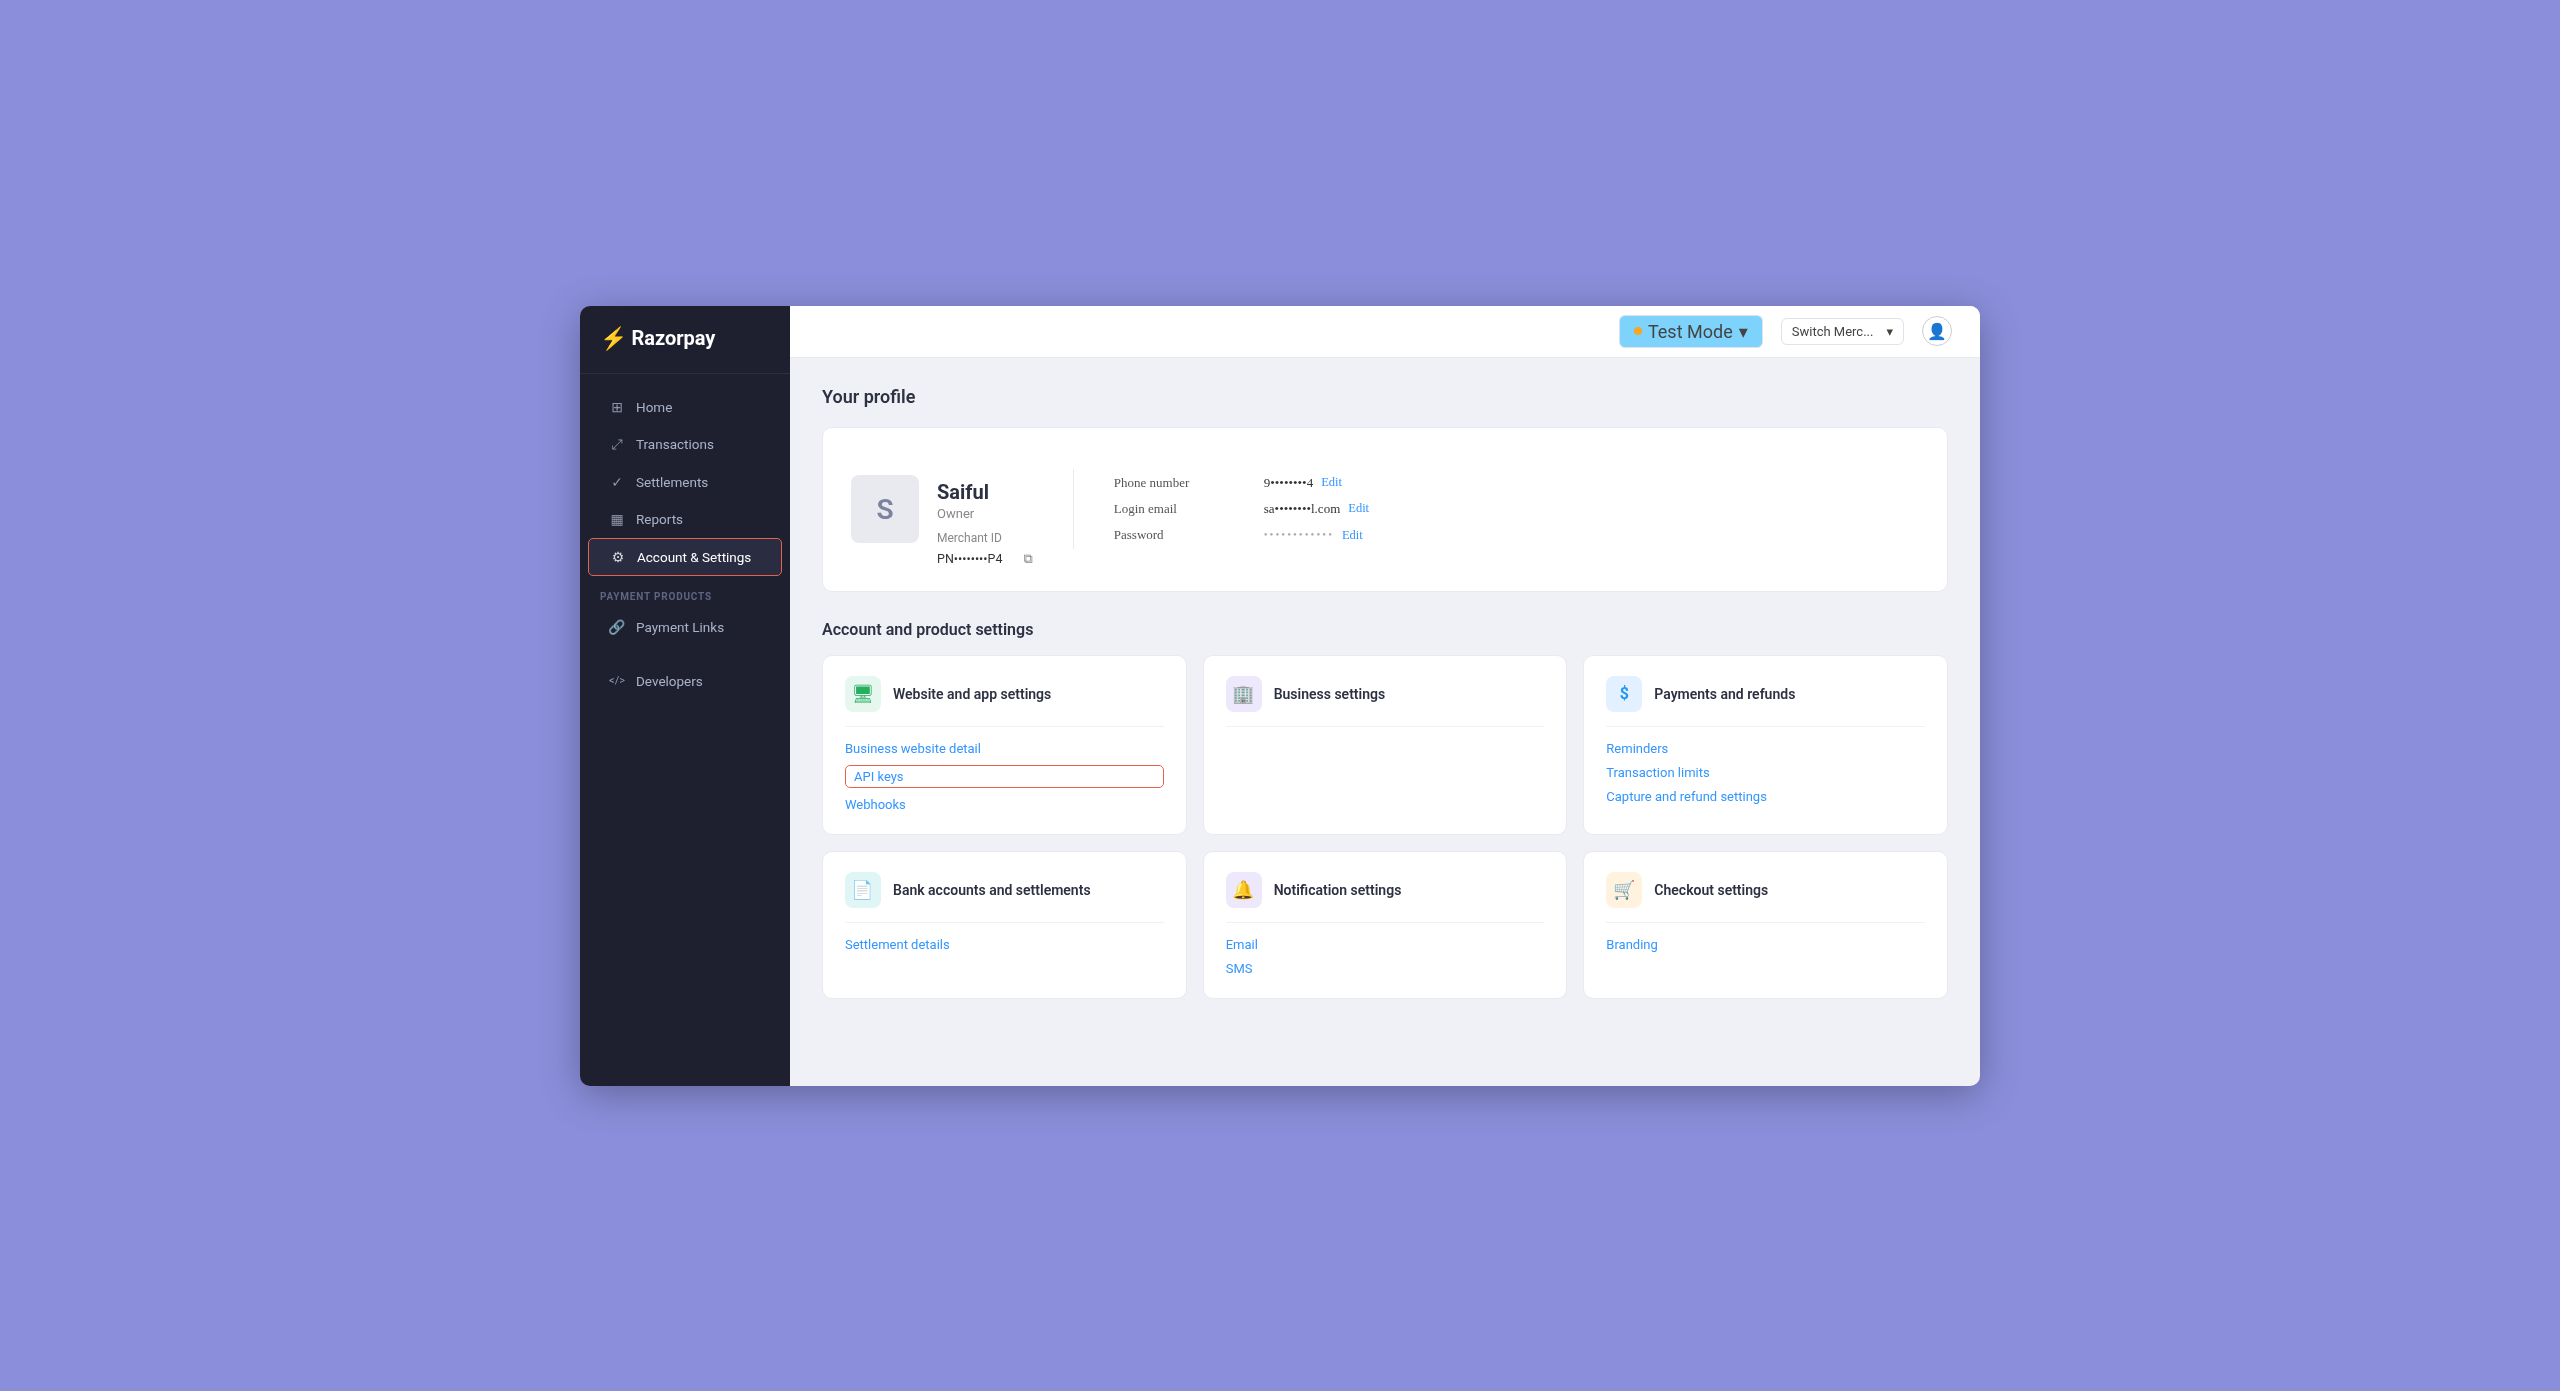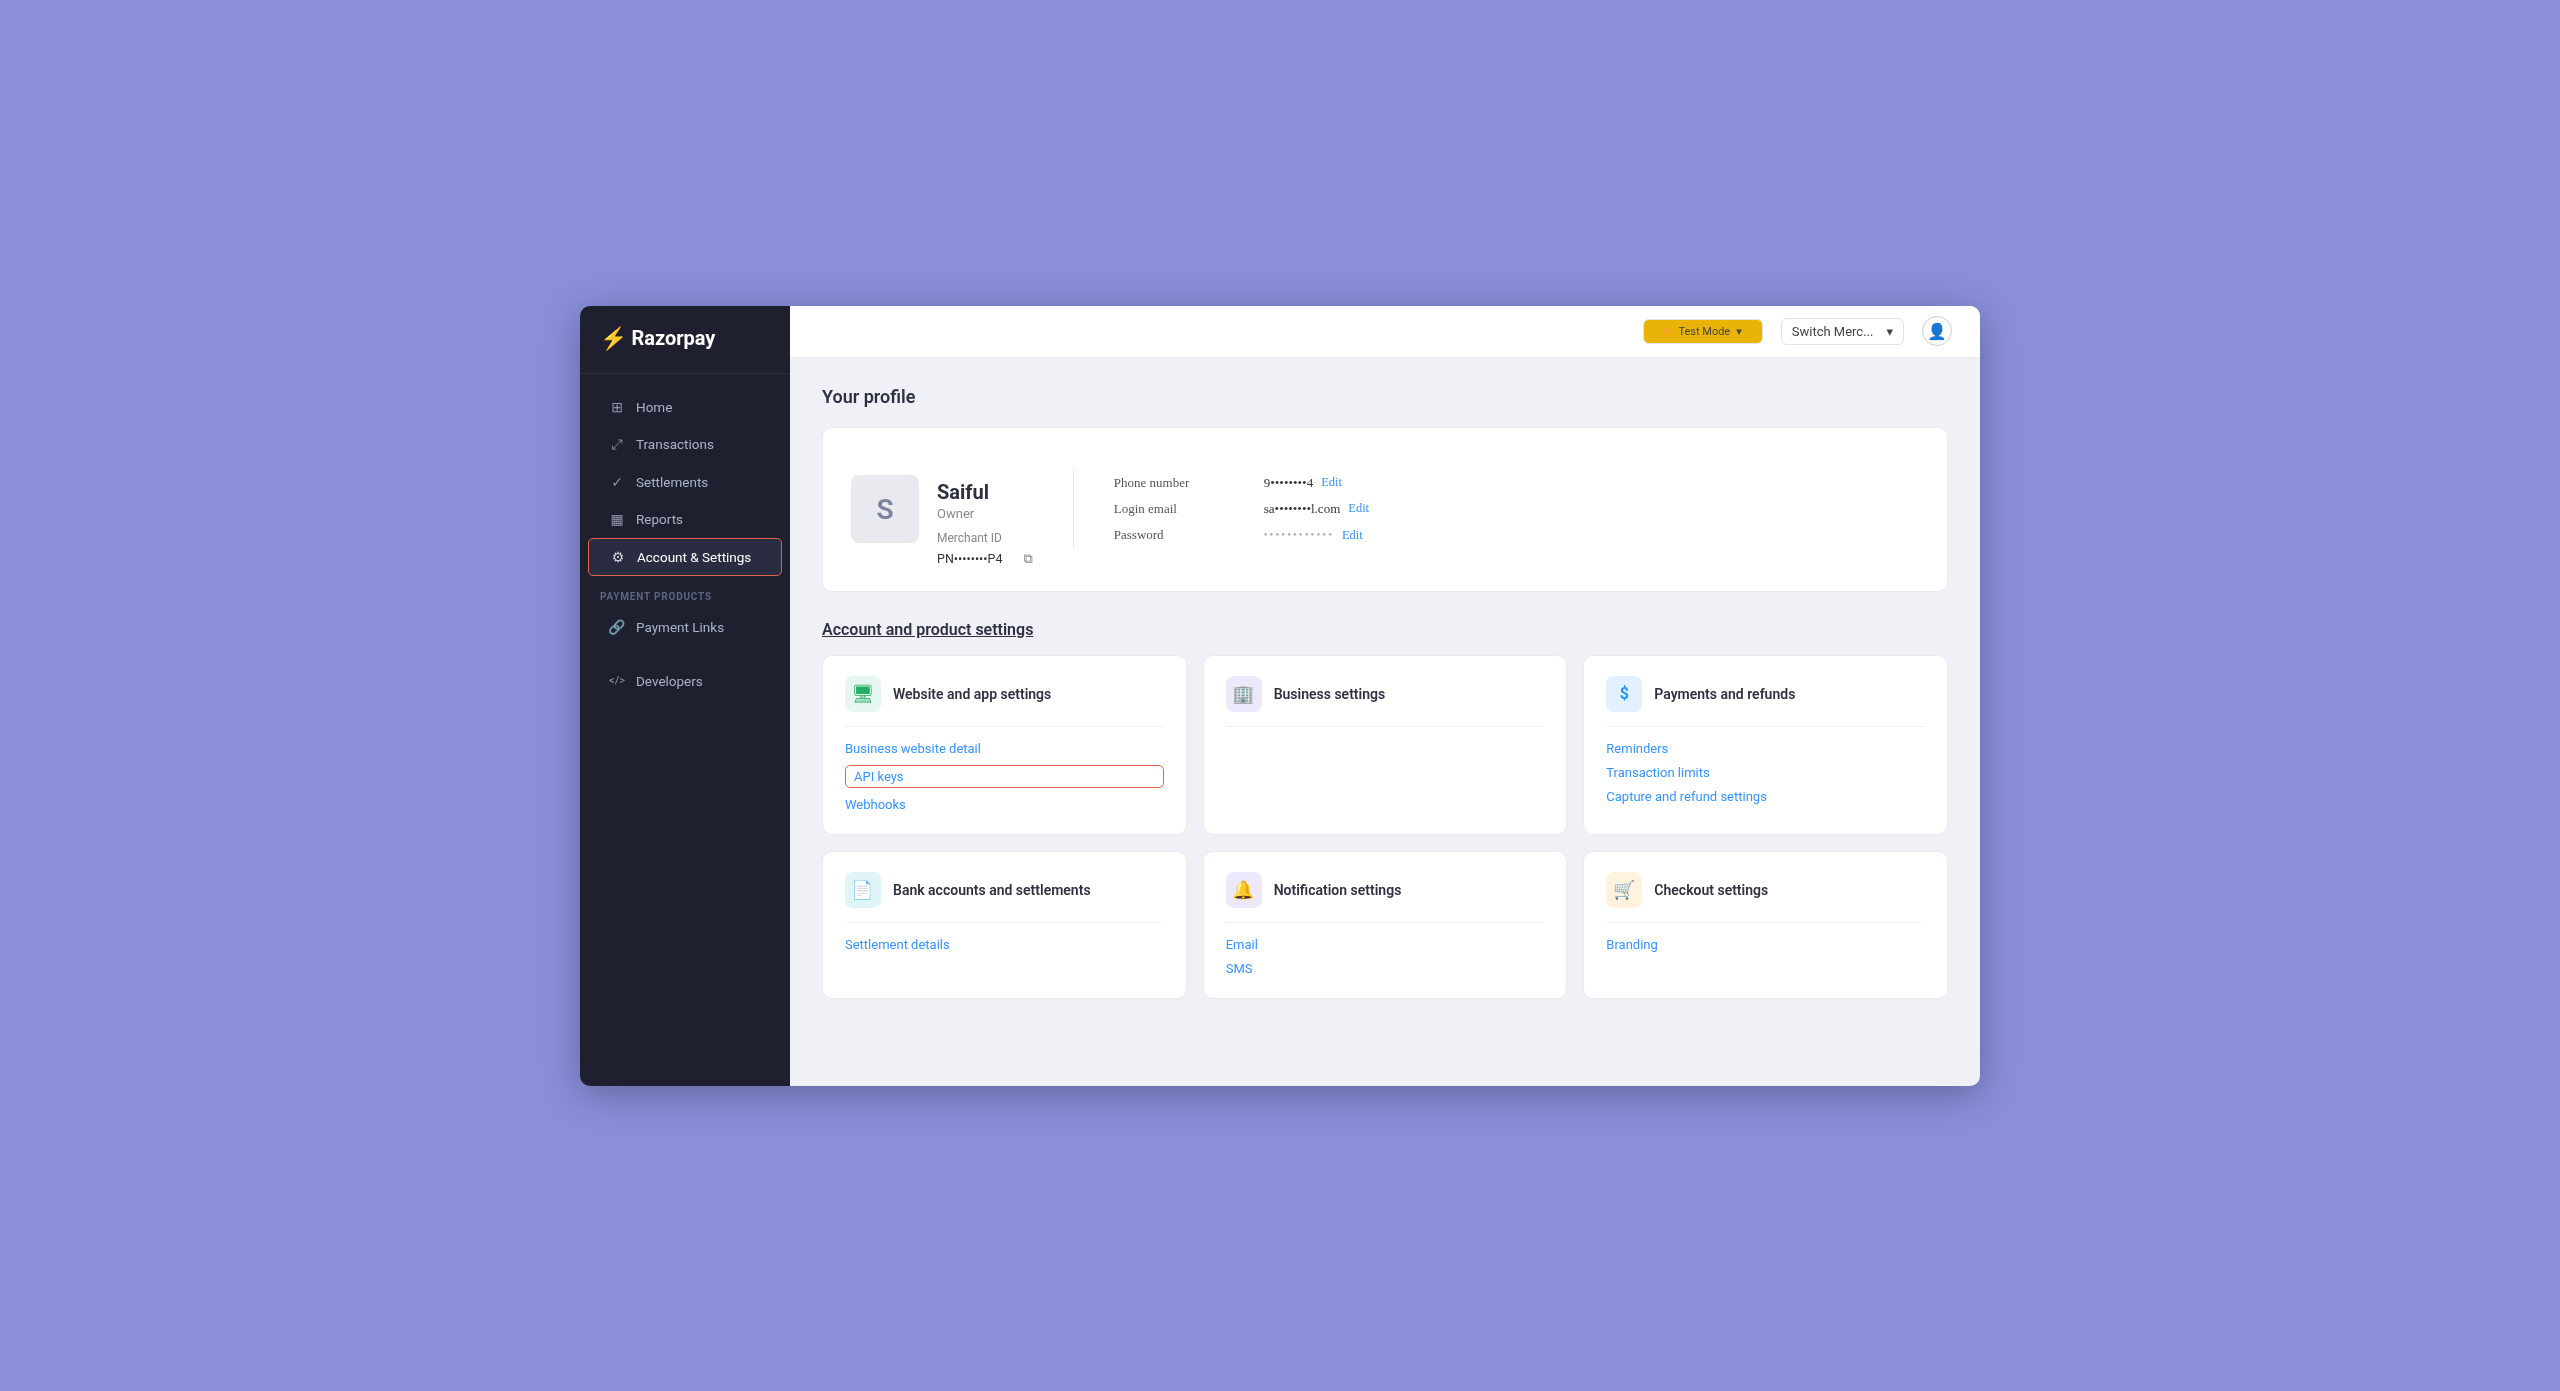--- a/index.html
+++ b/index.html
@@ -101,27 +101,27 @@
     }
     .topbar-right {
       display: flex;
       align-items: center;
       gap: 18px;
     }
     .test-mode-badge {
       display: flex;
       align-items: center;
       gap: 6px;
-      font-size: 11px;
+      font-size: 18px;
       color: #444;
       cursor: pointer;
-      padding: 5px 20px;
+      padding: 5px 14px;
       border: 1px solid #e0e2ec;
       border-radius: 6px;
-      background: #eab308;
+      background: #7dd3fc;
     }
     .test-dot {
       width: 8px;
       height: 8px;
       background: #f5a623;
       border-radius: 50%;
     }
     .switch-merc {
       display: flex;
       align-items: center;
@@ -255,21 +255,20 @@
       letter-spacing: 2px;
       color: #aaa;
       font-size: 11px;
     }
     
     .section-title {
       font-size: 16px;
       font-weight: 600;
       color: #2d3142;
       margin-bottom: 16px;
-      text-decoration: underline;
     }
     .settings-grid {
       display: grid;
       grid-template-columns: repeat(3, 1fr);
       gap: 16px;
     }
     .settings-card {
       background: #fff;
       border-radius: 10px;
       padding: 20px 22px 22px;

